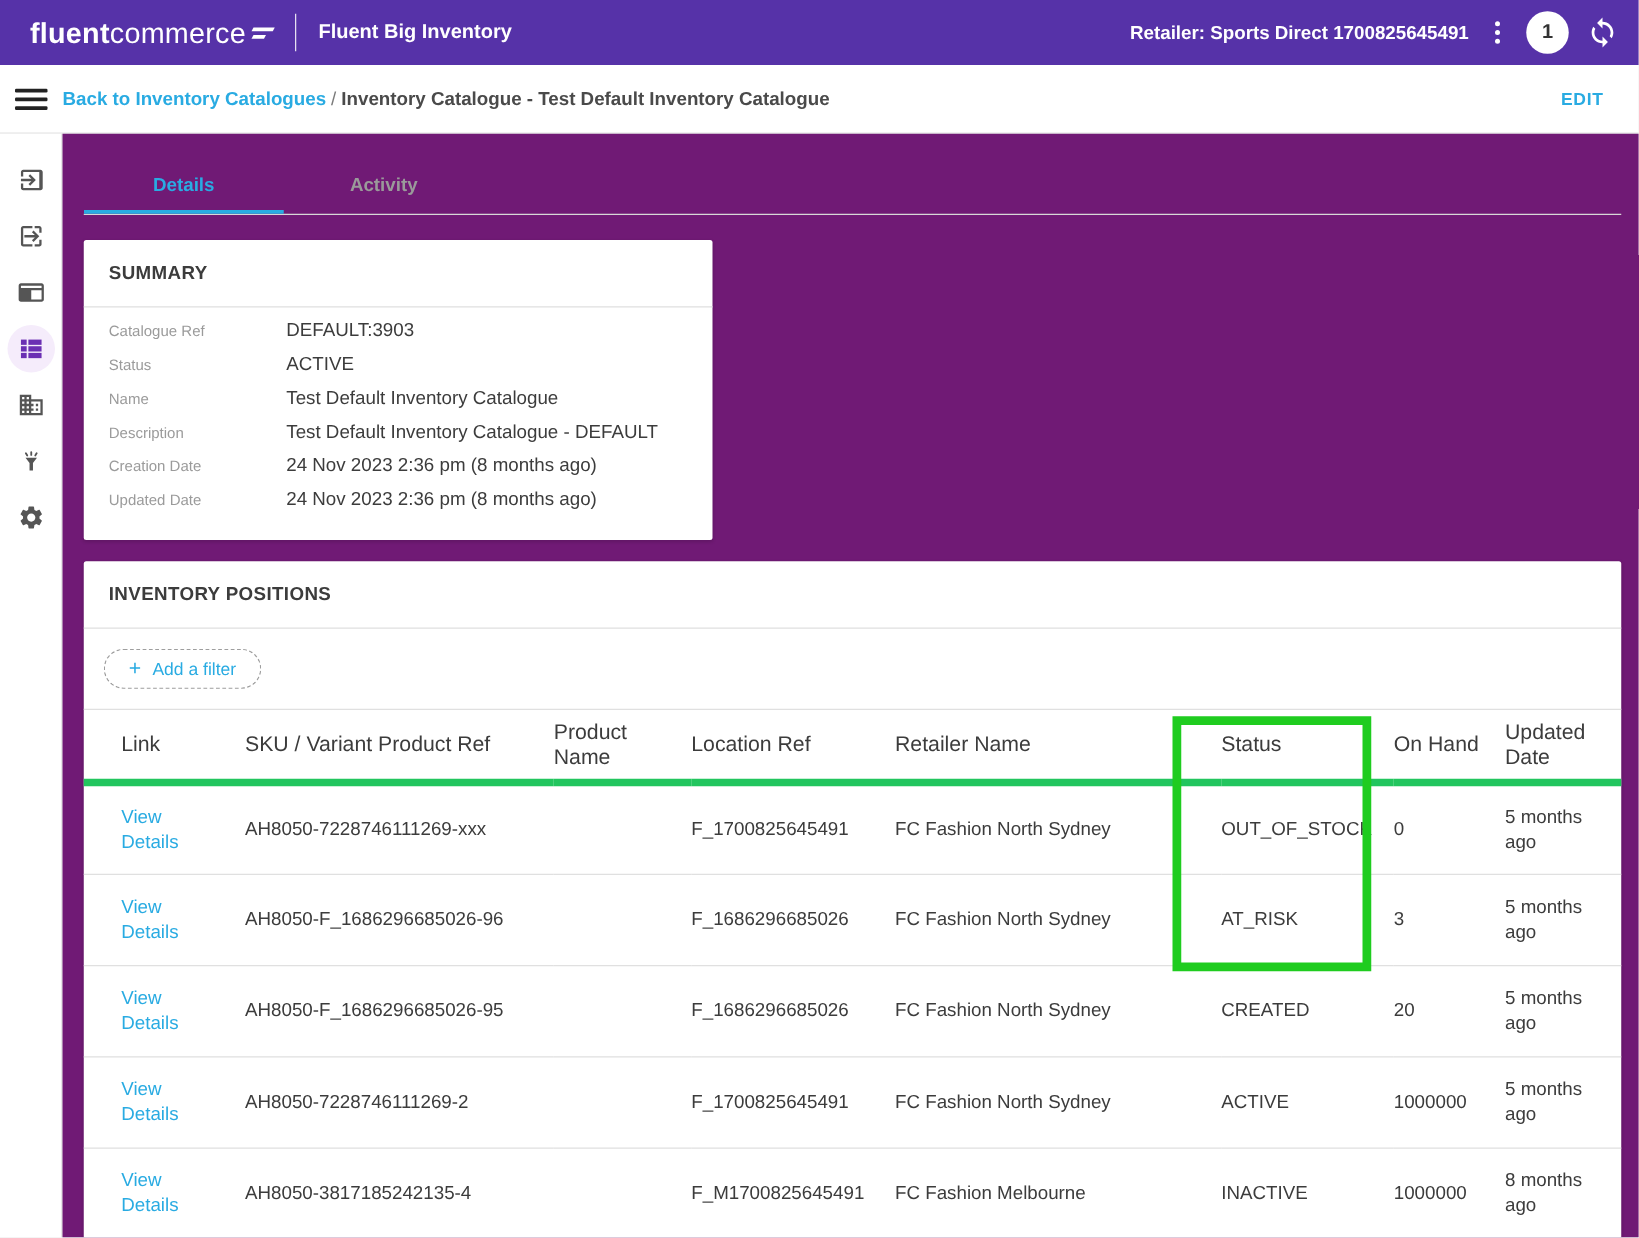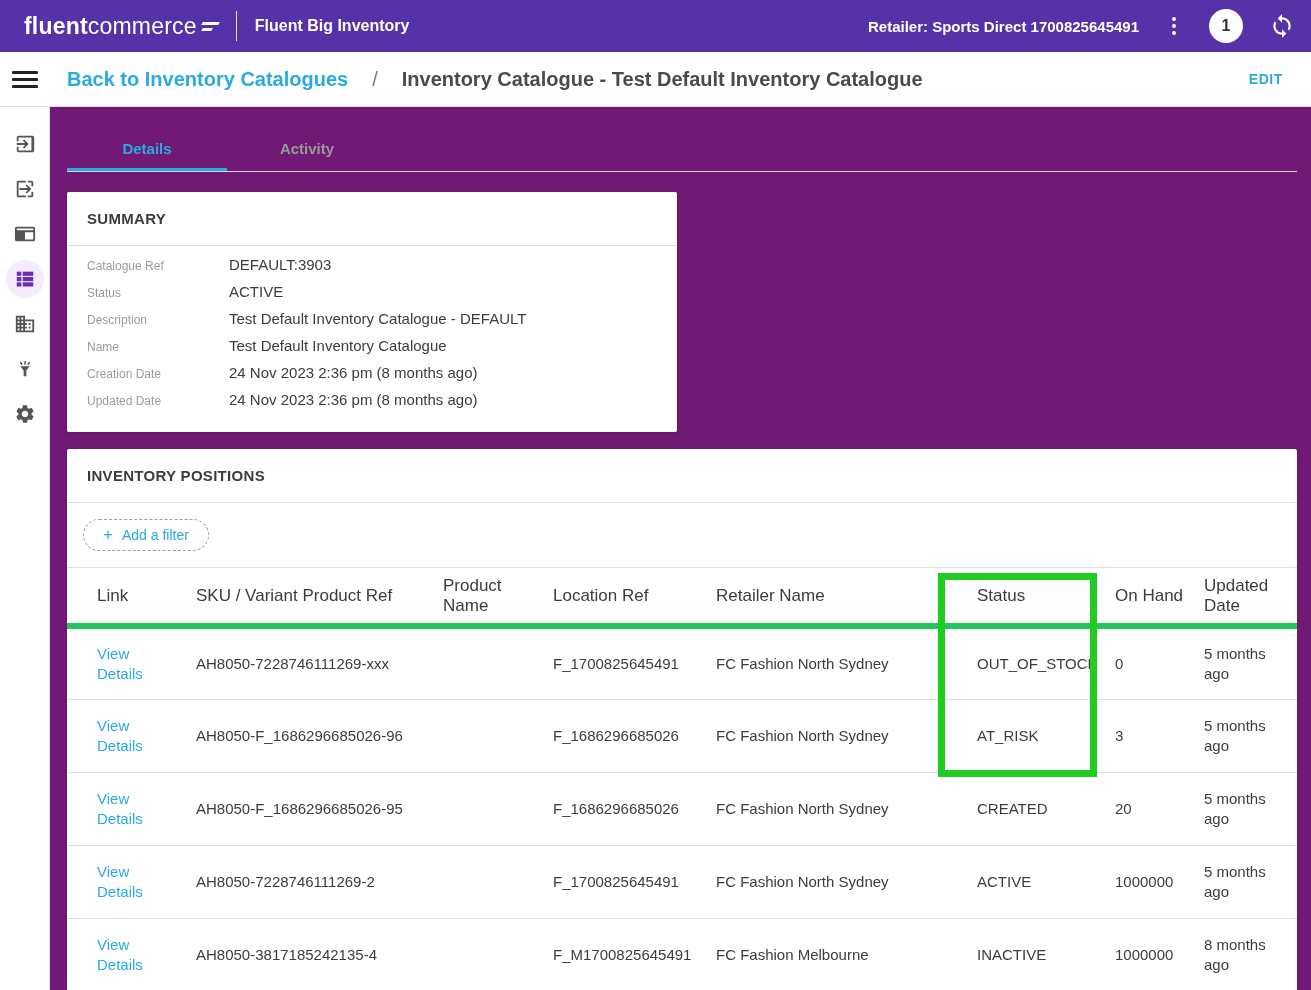--- a/index.html
+++ b/index.html
@@ -12,36 +12,36 @@
             color:#fff; padding:0 16px 0 24px; }
   .logo { display:flex; align-items:baseline; font-size:23px; letter-spacing:.2px; }
   .logo .bold { font-weight:bold; }
   .logo .light { font-weight:300; }
   .logo-mark { display:inline-block; margin-left:3px; position:relative; width:22px; height:14px; }
   .logo-mark i { position:absolute; background:#fff; height:3px; transform:skewX(-28deg); }
   .logo-mark i.t { width:17px; left:2px; top:2px; }
   .logo-mark i.b { width:10px; left:2px; top:8px; }
   .appbar .divider { width:1px; height:30px; background:rgba(255,255,255,.85); margin:0 18px 0 14px; }
   .app-title { font-size:16px; font-weight:bold; }
-  .appbar-right { margin-left:auto; display:flex; align-items:center; gap:26px; }
+  .appbar-right { margin-left:auto; display:flex; align-items:center; gap:14px; }
   .retailer { font-size:15px; font-weight:bold; }
   .kebab { width:18px; height:24px; display:flex; flex-direction:column; align-items:center;
            justify-content:center; gap:3px; cursor:pointer; }
   .kebab i { width:4px; height:4px; border-radius:50%; background:#fff; }
   .count-badge { width:34px; height:34px; border-radius:50%; background:#fff; color:#333;
                  font-size:16px; font-weight:bold; display:flex; align-items:center; justify-content:center; }
   .sync { width:26px; height:26px; cursor:pointer; }
 
   
   .crumb-row { height:55px; background:#fff; border-bottom:1px solid #e2e2e2;
                display:flex; align-items:center; }
   .burger { width:50px; display:flex; justify-content:center; cursor:pointer; }
   .burger div { width:26px; }
   .burger i { display:block; height:3px; background:#222; margin:4px 0; border-radius:1px; }
-  .crumbs { margin-left:17px; font-size:20px; display:flex; align-items:center; gap:24px; }
+  .crumbs { font-size:15px; display:flex; align-items:center; gap:4px; }
   .crumb-back { color:#29abe2; font-weight:bold; cursor:pointer; text-decoration:none; }
   .crumb-sep { color:#7a7a7a; }
   .crumb-current { color:#4a4a4a; font-weight:bold; }
   .edit-link { margin-left:auto; margin-right:28px; color:#29abe2; font-size:14px;
                font-weight:bold; letter-spacing:.6px; cursor:pointer; }
 
   
   .sidebar { position:absolute; left:0; top:107px; bottom:0; width:50px; background:#fff;
              border-right:1px solid #e0e0e0; padding-top:14px; }
   .nav-item { height:45px; display:flex; align-items:center; justify-content:center; cursor:pointer; }
@@ -55,21 +55,21 @@
 
   .tabs { display:flex; margin-top:18px; border-bottom:1px solid #d8d8d8; }
   .tab { width:160px; height:46px; display:flex; align-items:center; justify-content:center;
          font-size:15px; font-weight:bold; color:#9a9a9a; cursor:pointer; }
   .tab.active { color:#29abe2; box-shadow:inset 0 -3px 0 #29abe2; }
 
   .card { background:#fff; border-radius:2px; box-shadow:0 1px 3px rgba(0,0,0,.14); }
   .card-header { padding:18px 20px; font-size:15px; font-weight:bold; color:#3c3c3c;
                  letter-spacing:.3px; border-bottom:1px solid #e0e0e0; }
 
-  .summary-card { width:610px; margin-top:20px; }
+  .summary-card { width:503px; margin-top:20px; }
   .summary-body { padding:10px 20px 14px; }
   .field-row { display:flex; align-items:baseline; height:27px; }
   .field-label { width:142px; font-size:12px; color:#9b9b9b; }
   .field-value { font-size:15px; color:#3c3c3c; }
 
   .positions-card { margin-top:17px; width:1230px; }
   .filter-row { padding:16px; border-bottom:1px solid #e0e0e0; }
   .filter-pill { display:inline-flex; align-items:center; gap:9px; padding:7px 19px;
                  border:1px dashed #9e9e9e; border-radius:18px; color:#29abe2;
                  font-size:14px; cursor:pointer; background:#fff; }
@@ -197,26 +197,26 @@
     <div class="summary-body">
       <div class="field-row">
         <span class="field-label">Catalogue Ref</span>
         <span class="field-value">DEFAULT:3903</span>
       </div>
       <div class="field-row">
         <span class="field-label">Status</span>
         <span class="field-value">ACTIVE</span>
       </div>
       <div class="field-row">
+        <span class="field-label">Name</span>
+        <span class="field-value">Test Default Inventory Catalogue</span>
+      </div>
+      <div class="field-row">
         <span class="field-label">Description</span>
         <span class="field-value">Test Default Inventory Catalogue - DEFAULT</span>
-      </div>
-      <div class="field-row">
-        <span class="field-label">Name</span>
-        <span class="field-value">Test Default Inventory Catalogue</span>
       </div>
       <div class="field-row">
         <span class="field-label">Creation Date</span>
         <span class="field-value">24 Nov 2023 2:36 pm (8 months ago)</span>
       </div>
       <div class="field-row">
         <span class="field-label">Updated Date</span>
         <span class="field-value">24 Nov 2023 2:36 pm (8 months ago)</span>
       </div>
     </div>

